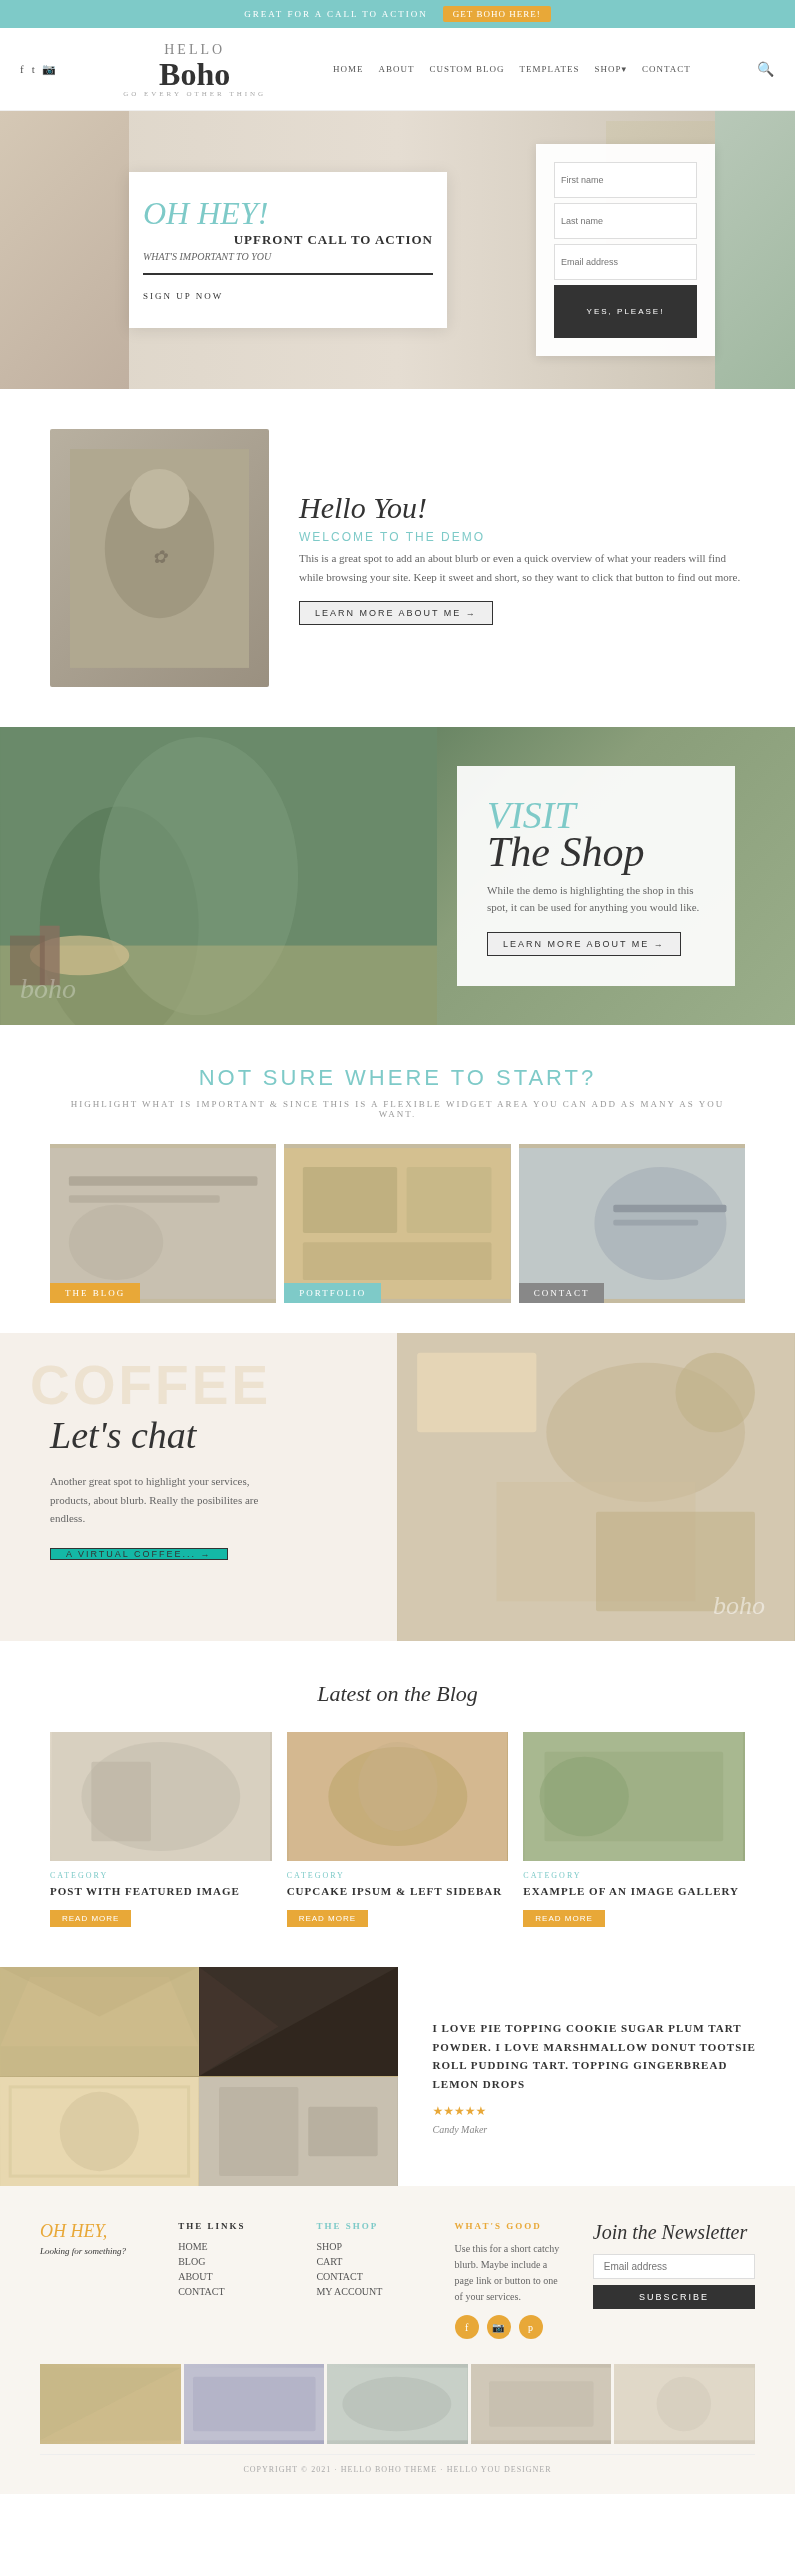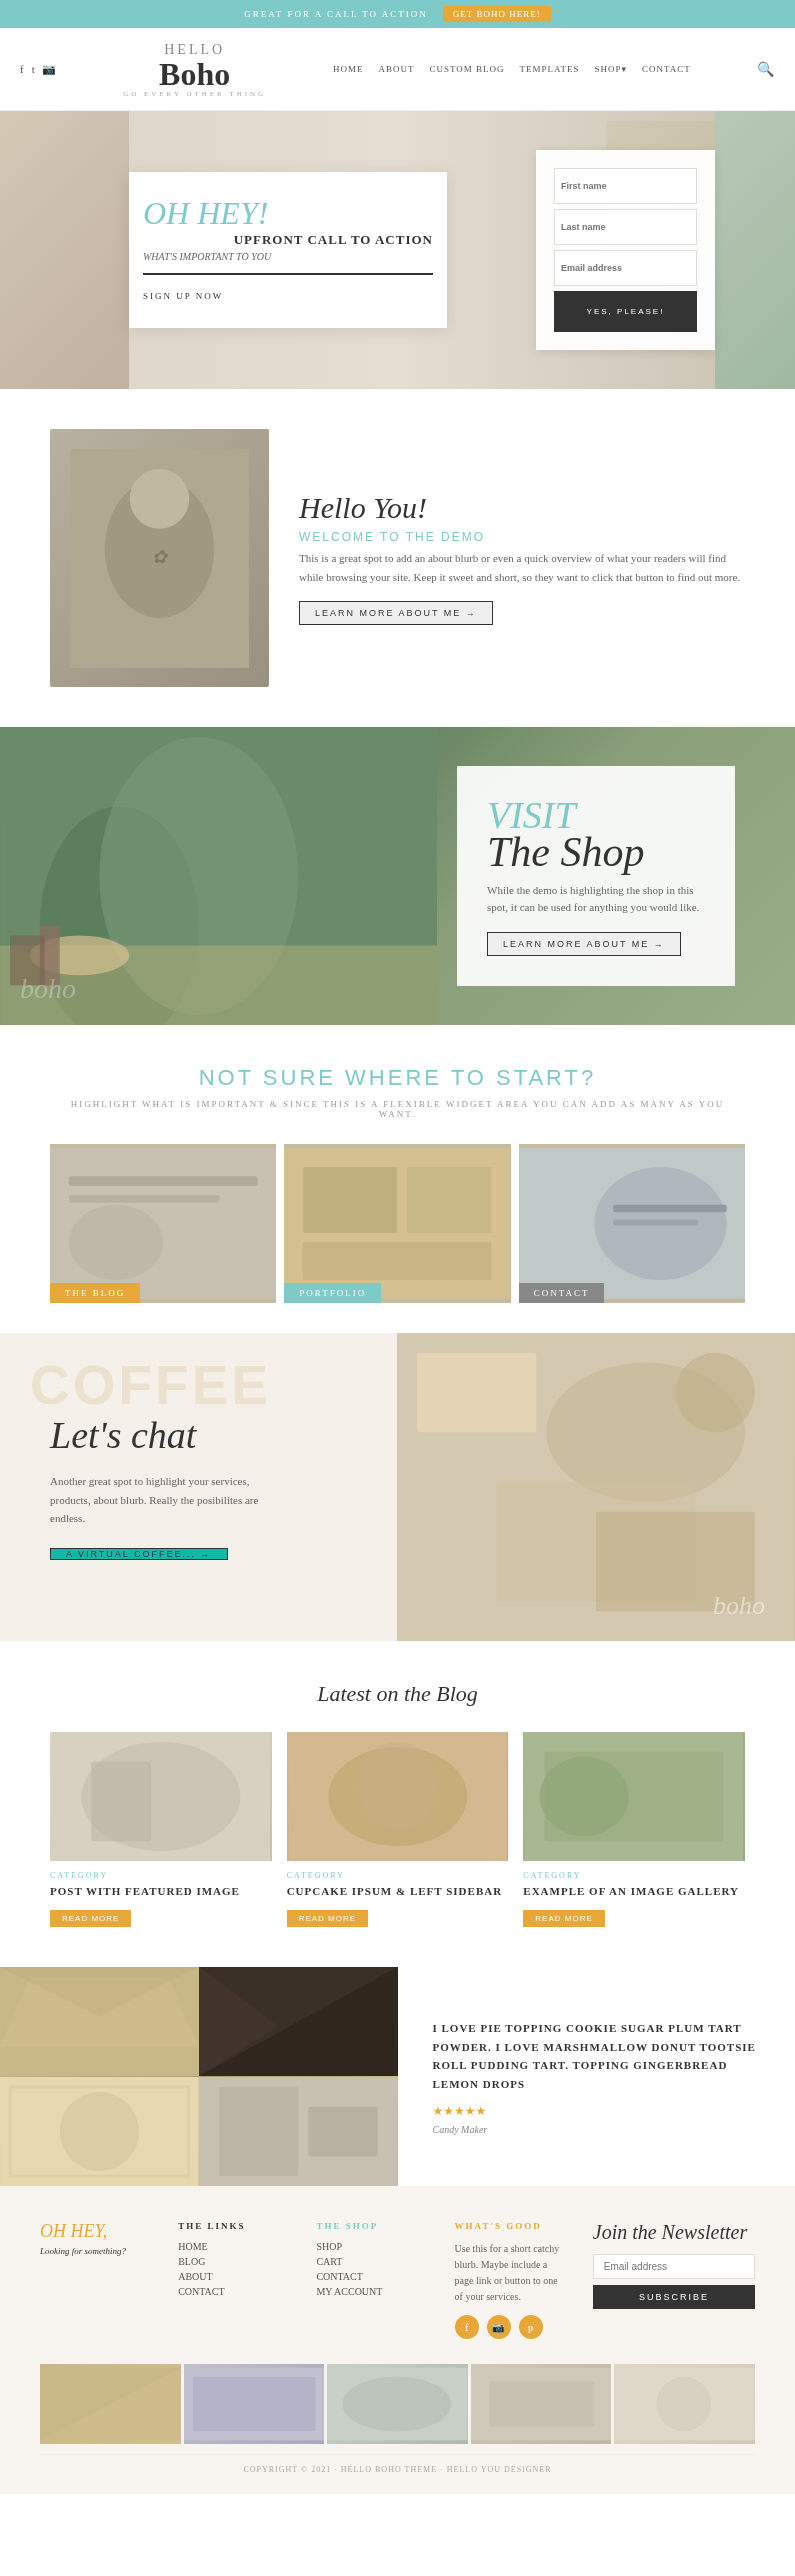--- a/index.html
+++ b/index.html
@@ -119,28 +119,27 @@
       box-shadow: 0 2px 10px rgba(0,0,0,0.1);
     }
     .hero-form input {
       width: 100%;
       border: 1px solid #ddd;
       padding: 12px 6px;
       font-size: 9px;
       margin-bottom: 5px;
       outline: none;
       color: #999;
-      font-weight: bold;
     }
     .hero-form .submit-btn {
       width: 100%;
       background: #333;
       color: white;
       border: none;
-      padding: 16px;
+      padding: 22px;
       font-size: 8px;
       letter-spacing: 2px;
       text-transform: uppercase;
       cursor: pointer;
     }
 
     
     .about-section {
       display: flex;
       align-items: center;

